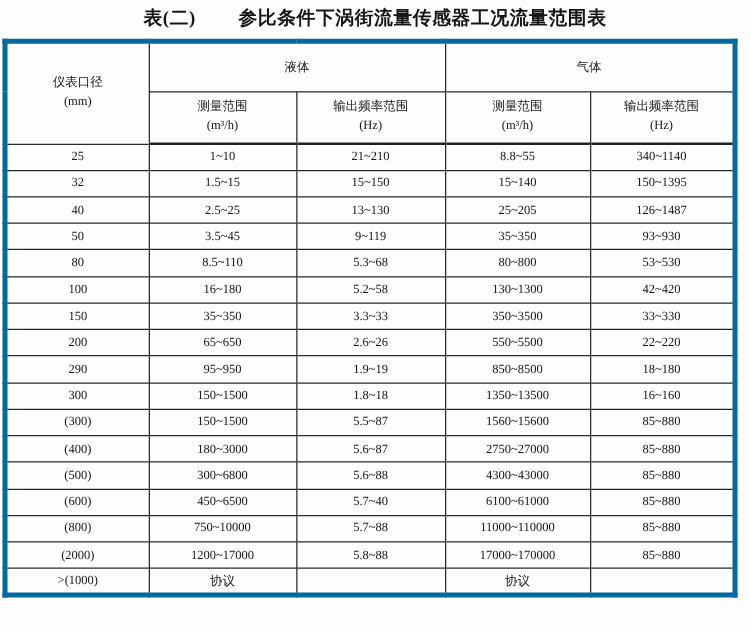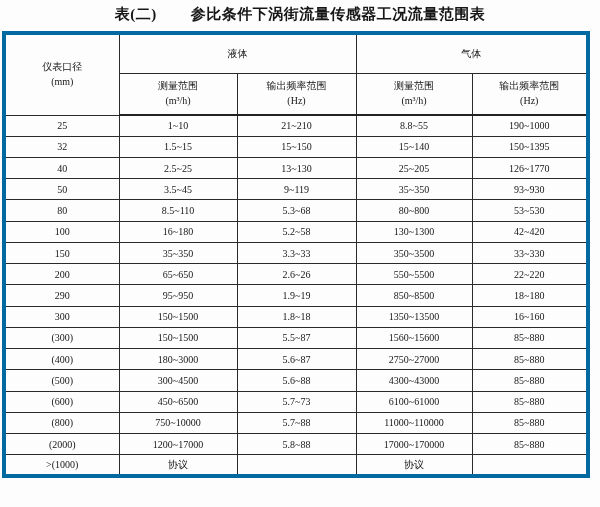--- a/index.html
+++ b/index.html
@@ -88,35 +88,35 @@
           <div>(Hz)</div>
         </th>
       </tr>
     </thead>
     <tbody>
         <tr>
           <td>25</td>
           <td>1~10</td>
           <td>21~210</td>
           <td>8.8~55</td>
-          <td>190~1000</td>
+          <td>340~1140</td>
         </tr>
         <tr>
           <td>32</td>
           <td>1.5~15</td>
           <td>15~150</td>
           <td>15~140</td>
           <td>150~1395</td>
         </tr>
         <tr>
           <td>40</td>
           <td>2.5~25</td>
           <td>13~130</td>
           <td>25~205</td>
-          <td>126~1770</td>
+          <td>126~1487</td>
         </tr>
         <tr>
           <td>50</td>
           <td>3.5~45</td>
           <td>9~119</td>
           <td>35~350</td>
           <td>93~930</td>
         </tr>
         <tr>
           <td>80</td>
@@ -169,29 +169,29 @@
         </tr>
         <tr>
           <td>(400)</td>
           <td>180~3000</td>
           <td>5.6~87</td>
           <td>2750~27000</td>
           <td>85~880</td>
         </tr>
         <tr>
           <td>(500)</td>
-          <td>300~4500</td>
+          <td>300~6800</td>
           <td>5.6~88</td>
           <td>4300~43000</td>
           <td>85~880</td>
         </tr>
         <tr>
           <td>(600)</td>
           <td>450~6500</td>
-          <td>5.7~73</td>
+          <td>5.7~40</td>
           <td>6100~61000</td>
           <td>85~880</td>
         </tr>
         <tr>
           <td>(800)</td>
           <td>750~10000</td>
           <td>5.7~88</td>
           <td>11000~110000</td>
           <td>85~880</td>
         </tr>

